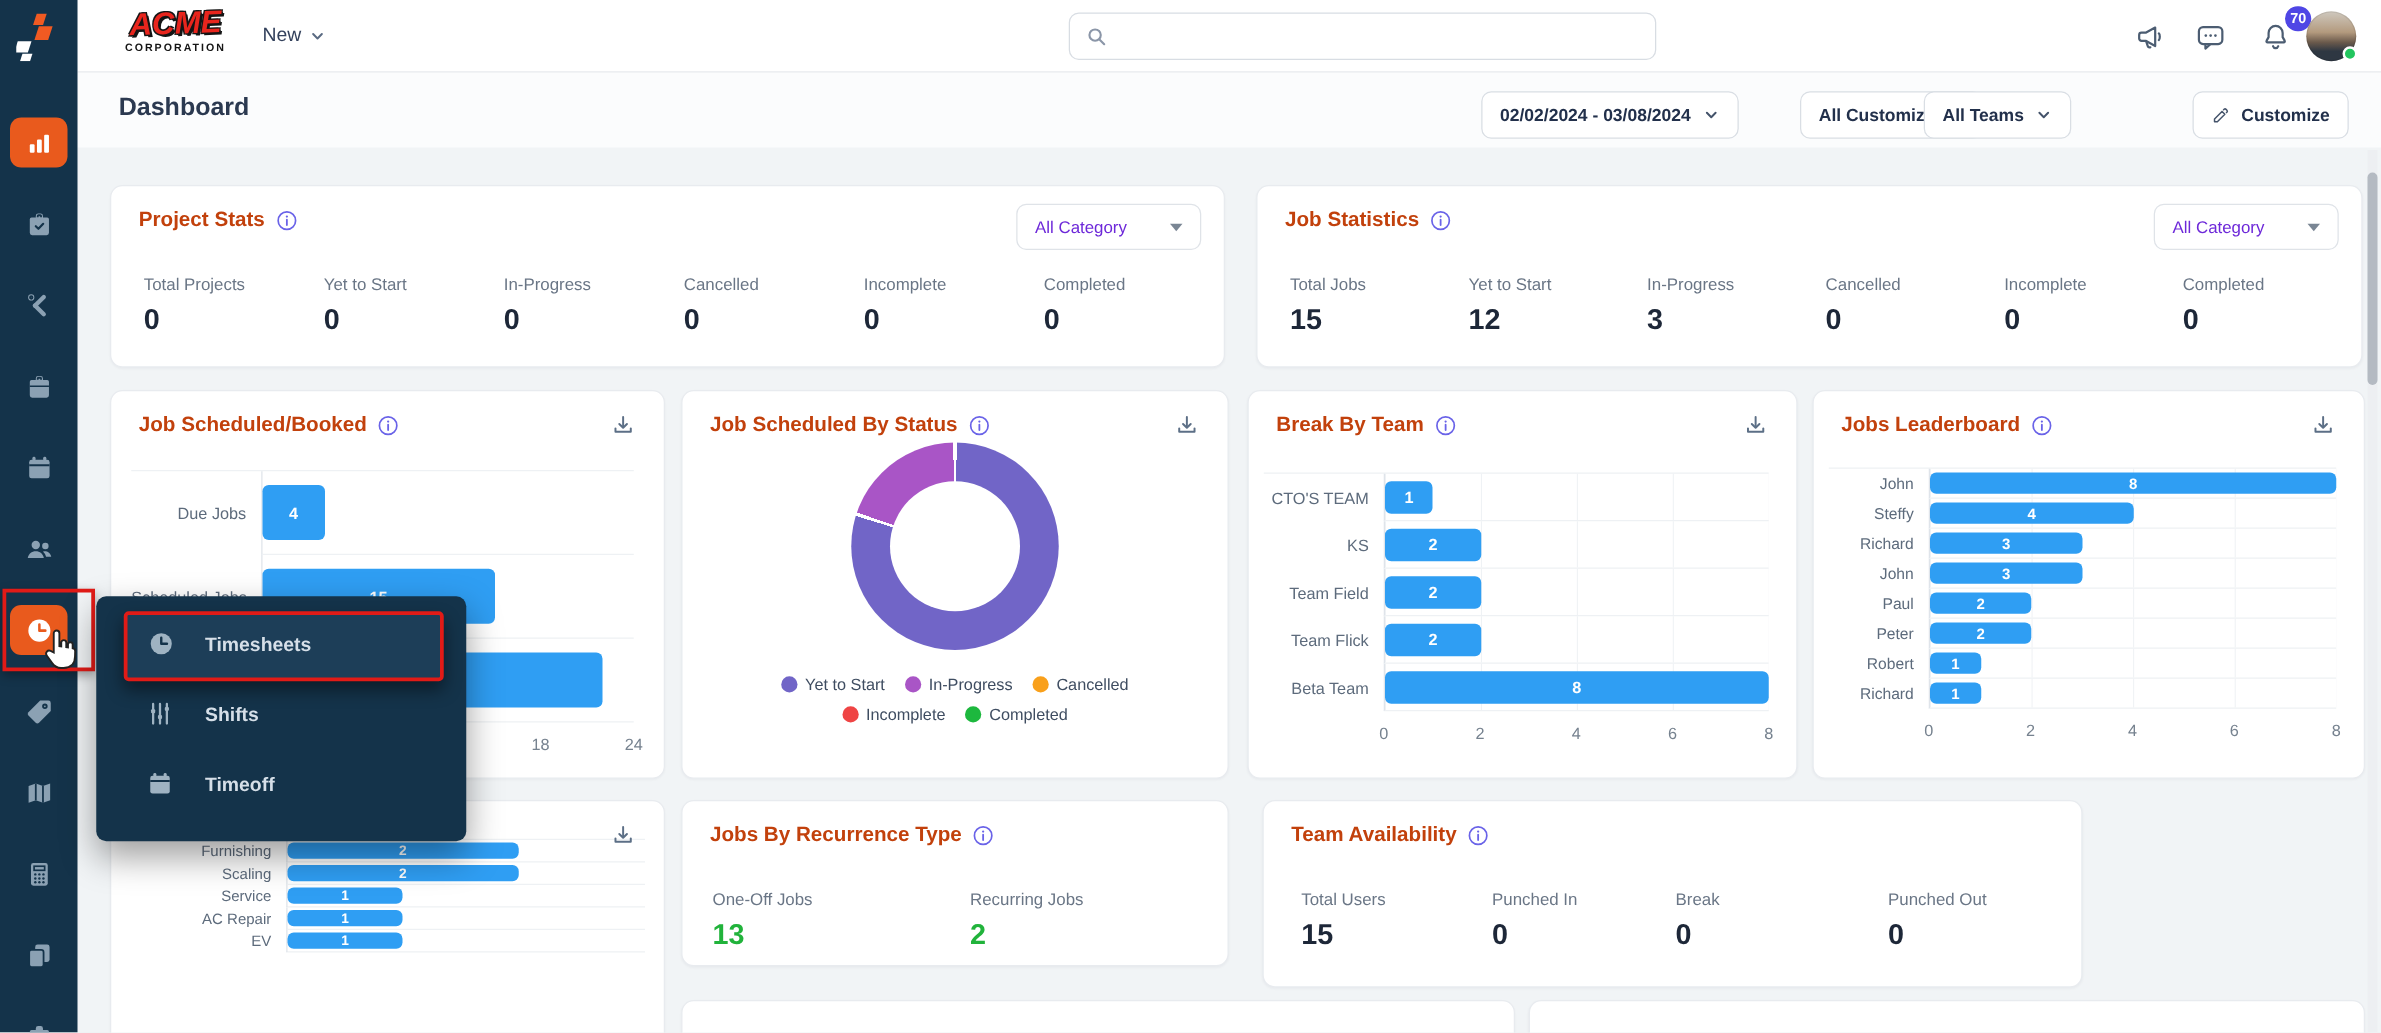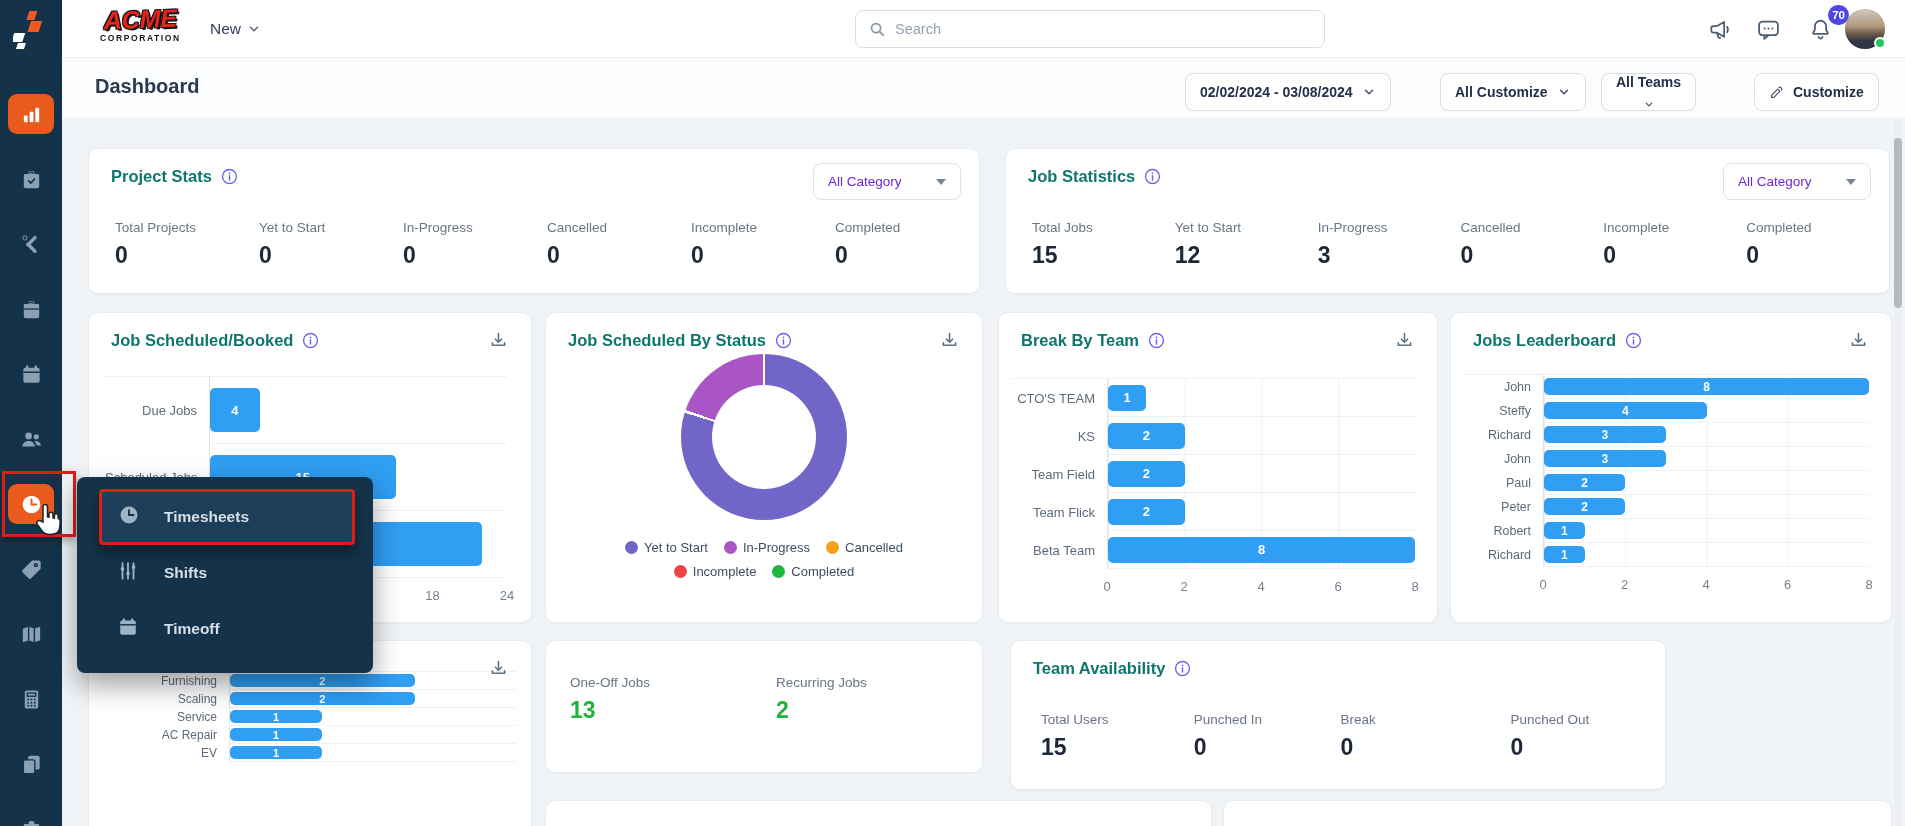--- a/index.html
+++ b/index.html
@@ -37,26 +37,26 @@
   .bell-wrap { position:relative; }
   .avatar { position:absolute; left:1783px; top:9px; width:40px; height:40px; border-radius:50%; cursor:pointer; overflow:visible;
     background:linear-gradient(180deg,#cfc9bf 0%,#b39a7e 42%,#6b5a4c 62%,#2e3742 80%); box-shadow:inset 0 0 0 1px rgba(0,0,0,.08); }
   .avatar .dot { position:absolute; right:-1px; bottom:0px; width:12px; height:12px; border-radius:50%; background:#22c55e; border:2px solid #fff; }
 
   
   .page-head { position:absolute; left:62px; top:58px; width:1843px; height:60px; background:#fbfcfd; }
   .page-title { position:absolute; left:33px; top:17px; font-size:20px; font-weight:600; color:#2b3950; }
   .filter-btn { position:absolute; top:15px; height:38px; background:#fff; border:1px solid #d9dee4; border-radius:8px; display:flex; align-items:center; gap:9px; padding:0 14px; font-family:inherit; font-size:14px; font-weight:600; color:#22304b; cursor:pointer; }
   .filter-btn svg { width:14px; height:14px; color:#44536a; }
-  #btn-date { left:1123px; } #btn-cats { left:1378px; } #btn-teams { left:1539px;flex-direction:column; } #btn-customize { left:1692px; }
+  #btn-date { left:1123px; } #btn-cats { left:1378px; } #btn-teams { left:1477px; } #btn-customize { left:1692px; }
 
   
   .card { position:absolute; background:#fff; border:1px solid #e8ebef; border-radius:10px; box-shadow:0 1px 2px rgba(16,24,40,.04); }
   .card-head { display:flex; align-items:center; gap:9px; padding:18px 20px 0 22px; }
-  .card-title { font-size:16.5px; font-weight:700; color:#0f766e; }
+  .card-title { font-size:16.5px; font-weight:700; color:#c2410c; }
   .info-ic { width:17px; height:17px; cursor:pointer; }
   .dl-btn { position:absolute; right:20px; top:16px; width:26px; height:26px; background:none; border:none; cursor:pointer; color:#5c6f86; }
   .dl-btn svg { width:21px; height:21px; }
   .mini-select { position:absolute; right:18px; top:14px; width:148px; height:37px; border:1px solid #dfe3e8; border-radius:8px; background:#fff; display:flex; align-items:center; justify-content:space-between; padding:0 14px; font-size:13.5px; color:#6d28d9; cursor:pointer; }
   .tri { width:0; height:0; border-left:5px solid transparent; border-right:5px solid transparent; border-top:6px solid #7a8694; }
 
   #card-project-stats { left:88px; top:148px; width:892px; height:146px; }
   #card-job-statistics { left:1005px; top:148px; width:885px; height:146px; }
   #card-scheduled { left:88px; top:312px; width:444px; height:311px; }
   #card-status { left:545px; top:312px; width:438px; height:311px; }
@@ -254,21 +254,20 @@
       <span>New</span>
       <svg viewBox="0 0 16 16" fill="none" stroke="currentColor" stroke-width="1.8" stroke-linecap="round" stroke-linejoin="round">
           <path d="m4 6 4 4 4-4"></path>
         </svg>
     </button>
     <div class="search">
       <svg viewBox="0 0 18 18" fill="none" stroke="#8b96a8" stroke-width="1.8" stroke-linecap="round">
           <circle cx="7.5" cy="7.5" r="4.8"></circle>
           <path d="m11.2 11.2 4 4"></path>
         </svg>
-      <input type="text" placeholder="Search" style="">
     </div>
     <button class="top-icon" id="btn-announce">
       <svg viewBox="0 0 24 24" fill="none" stroke="currentColor" stroke-width="1.7" stroke-linejoin="round">
         <path d="M15.5 4.8 8.2 8.8H5a1.8 1.8 0 0 0-1.8 1.8v2.6A1.8 1.8 0 0 0 5 15h3.2l7.3 4z"></path>
         <path d="M8.6 15.4l1.2 3.7a1.3 1.3 0 0 0 1.2.9h.8" stroke-linecap="round"></path>
         <path d="M18.3 9.3c1 .8 1 4.4 0 5.2" stroke-linecap="round"></path>
       </svg>
     </button>
     <button class="top-icon" id="btn-chat">
       <svg viewBox="0 0 24 24" fill="none" stroke="currentColor" stroke-width="1.7" stroke-linejoin="round">
@@ -708,20 +707,28 @@
               <div class="hb-bar" style="height: 13px; width: 32.2581%; background: rgb(47, 158, 243); font-size: 11px;">
                 <span class="hb-val">1</span>
               </div>
             </div>
           </div>
         </div>
       </div>
   </section>
 
   <section class="card" id="card-recurrence">
+    <div class="card-head">
+      <span class="card-title">Jobs By Recurrence Type</span>
+      <svg class="info-ic" viewBox="0 0 20 20">
+          <circle cx="10" cy="10" r="8.2" fill="none" stroke="#6a63e8" stroke-width="1.6"></circle>
+          <circle cx="10" cy="6.2" r="1.05" fill="#6a63e8"></circle>
+          <path d="M10 9.2v5" stroke="#6a63e8" stroke-width="1.7" stroke-linecap="round"></path>
+        </svg>
+    </div>
     <div class="stat-row" id="recurrence-stats" style="padding-left:24px;">
         <div class="stat">
           <div class="stat-label">One-Off Jobs</div>
           <div class="stat-value" style="color: rgb(33, 179, 59);">13</div>
         </div>
         <div class="stat">
           <div class="stat-label">Recurring Jobs</div>
           <div class="stat-value" style="color: rgb(33, 179, 59);">2</div>
         </div>
       </div>

